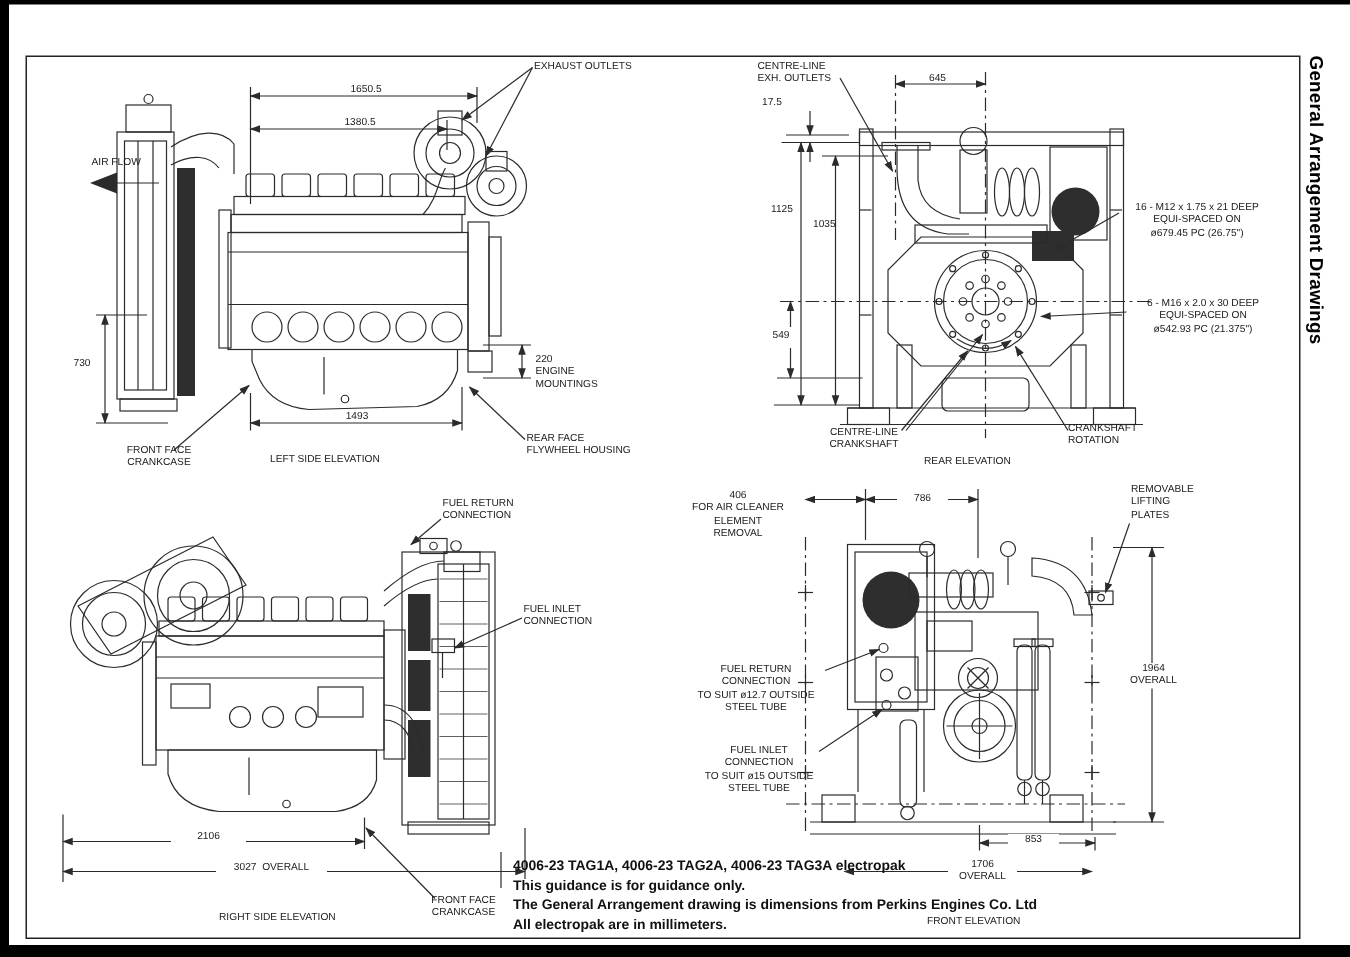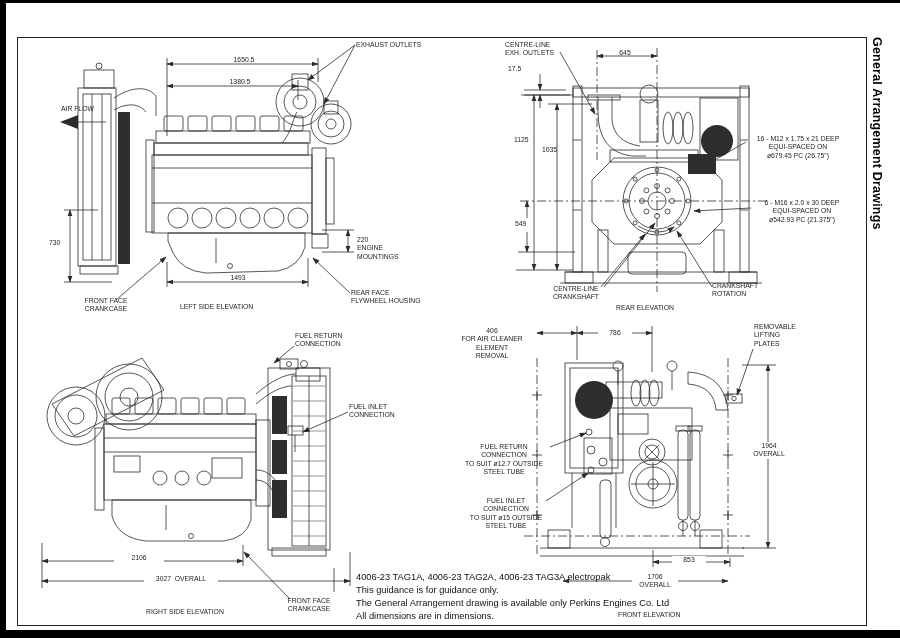--- a/index.html
+++ b/index.html
@@ -3,21 +3,21 @@
 <meta charset="utf-8">
 <style>
   html,body{margin:0;padding:0}
   body{width:900px;height:638px;position:relative;background:#000;font-family:"Liberation Sans",sans-serif;overflow:hidden}
   .page{position:absolute;left:6px;top:3px;width:894px;height:627px;background:#fff}
   .frame{position:absolute;left:17px;top:37px;width:848px;height:587px;border:1.2px solid #222}
   svg.art{position:absolute;left:0;top:0}
   .lbl{position:absolute;font-size:6.8px;line-height:1.22;color:#1c1c1c;white-space:pre-line}
   .c{text-align:center}
   .bg{background:#fff;padding:0 1px}
-  .note{position:absolute;left:356px;font-size:9.3px;font-weight:normal;color:#111;white-space:nowrap}
+  .note{position:absolute;left:342px;font-size:9.3px;font-weight:bold;color:#111;white-space:nowrap}
   .side-title{position:absolute;left:884px;top:37px;transform:rotate(90deg);transform-origin:0 0;
     font-size:12.5px;font-weight:bold;color:#000;white-space:nowrap;letter-spacing:.2px}
 </style>
 </head>
 <body>
 
 <div class="page"></div>
 <div class="frame"></div>
 
 <svg class="art" width="900" height="638" viewBox="0 0 900 638">
@@ -380,16 +380,16 @@
 <div class="lbl c" style="left:464px;top:497px;width:84px">FUEL INLET CONNECTION
 TO SUIT ø15 OUTSIDE
 STEEL TUBE</div>
 <div class="lbl c bg" style="left:672px;top:556px;width:32px">853</div>
 <div class="lbl c bg" style="left:632px;top:573px;width:44px">1706
 OVERALL</div>
 <div class="lbl" style="left:618px;top:611px">FRONT ELEVATION</div>
 
 <div class="note" style="top:572px">4006-23 TAG1A, 4006-23 TAG2A, 4006-23 TAG3A electropak</div>
 <div class="note" style="top:585px">This guidance is for guidance only.</div>
-<div class="note" style="top:598px">The General Arrangement drawing is available only Perkins Engines Co. Ltd</div>
-<div class="note" style="top:611px">All dimensions are in dimensions.</div>
+<div class="note" style="top:598px">The General Arrangement drawing is dimensions from Perkins Engines Co. Ltd</div>
+<div class="note" style="top:611px">All electropak are in millimeters.</div>
 
 <div class="side-title">General Arrangement Drawings</div>
 
 </body></html>

